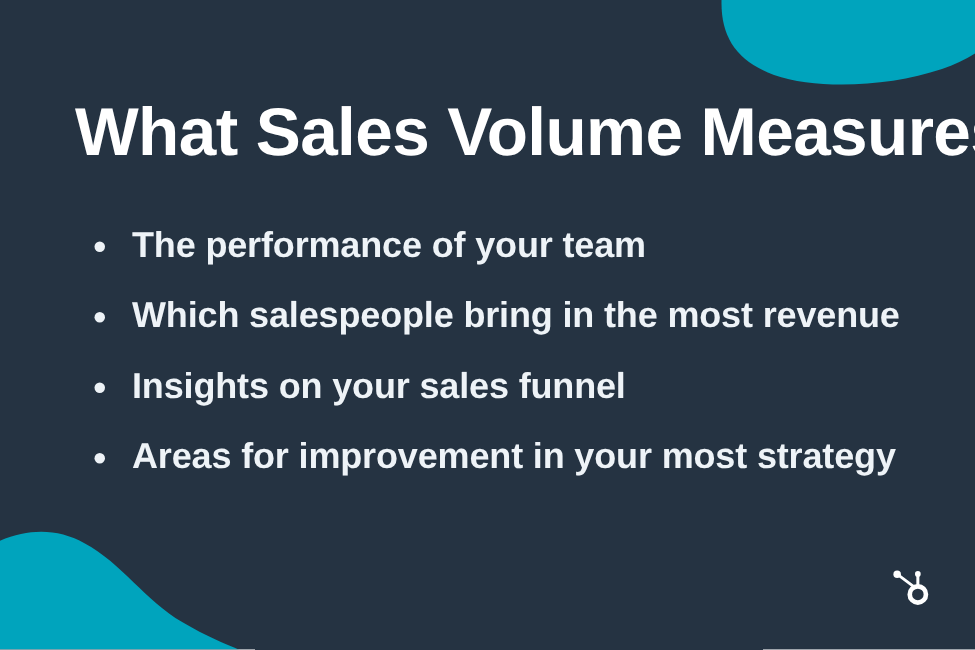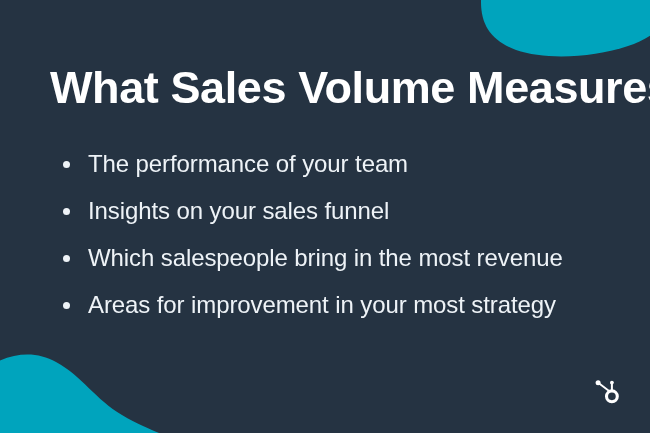--- a/index.html
+++ b/index.html
@@ -52,21 +52,21 @@
     padding: 0;
     list-style: none;
   }
 
   .bullet-item {
     position: relative;
     padding-left: 26px;
     margin: 0 0 3px 0;
     font-size: 24px;
     line-height: 44px;
-    font-weight: 400;
+    font-weight: 700;
     color: #eef3f7;
     letter-spacing: -0.1px;
   }
 
   .bullet-dot {
     position: absolute;
     left: 1px;
     top: 19px;
     width: 7px;
     height: 7px;
@@ -99,25 +99,25 @@
 
   <h1 class="slide-title">What Sales Volume Measures</h1>
 
   <ul class="bullet-list">
     <li class="bullet-item">
       <span class="bullet-dot"></span>
       <span class="bullet-text">The performance of your team</span>
     </li>
     <li class="bullet-item">
       <span class="bullet-dot"></span>
-      <span class="bullet-text">Insights on your sales funnel</span>
+      <span class="bullet-text">Which salespeople bring in the most revenue</span>
     </li>
     <li class="bullet-item">
       <span class="bullet-dot"></span>
-      <span class="bullet-text">Which salespeople bring in the most revenue</span>
+      <span class="bullet-text">Insights on your sales funnel</span>
     </li>
     <li class="bullet-item">
       <span class="bullet-dot"></span>
       <span class="bullet-text">Areas for improvement in your most strategy</span>
     </li>
   </ul>
 
   <svg class="logo" viewBox="0 0 30 30" aria-hidden="true">
     <path d="M7.2 6.6 L17.4 14.2" stroke="#ffffff" stroke-width="1.9" stroke-linecap="round" fill="none"></path>
     <circle cx="6.1" cy="5.8" r="2.5" fill="#ffffff"></circle>

